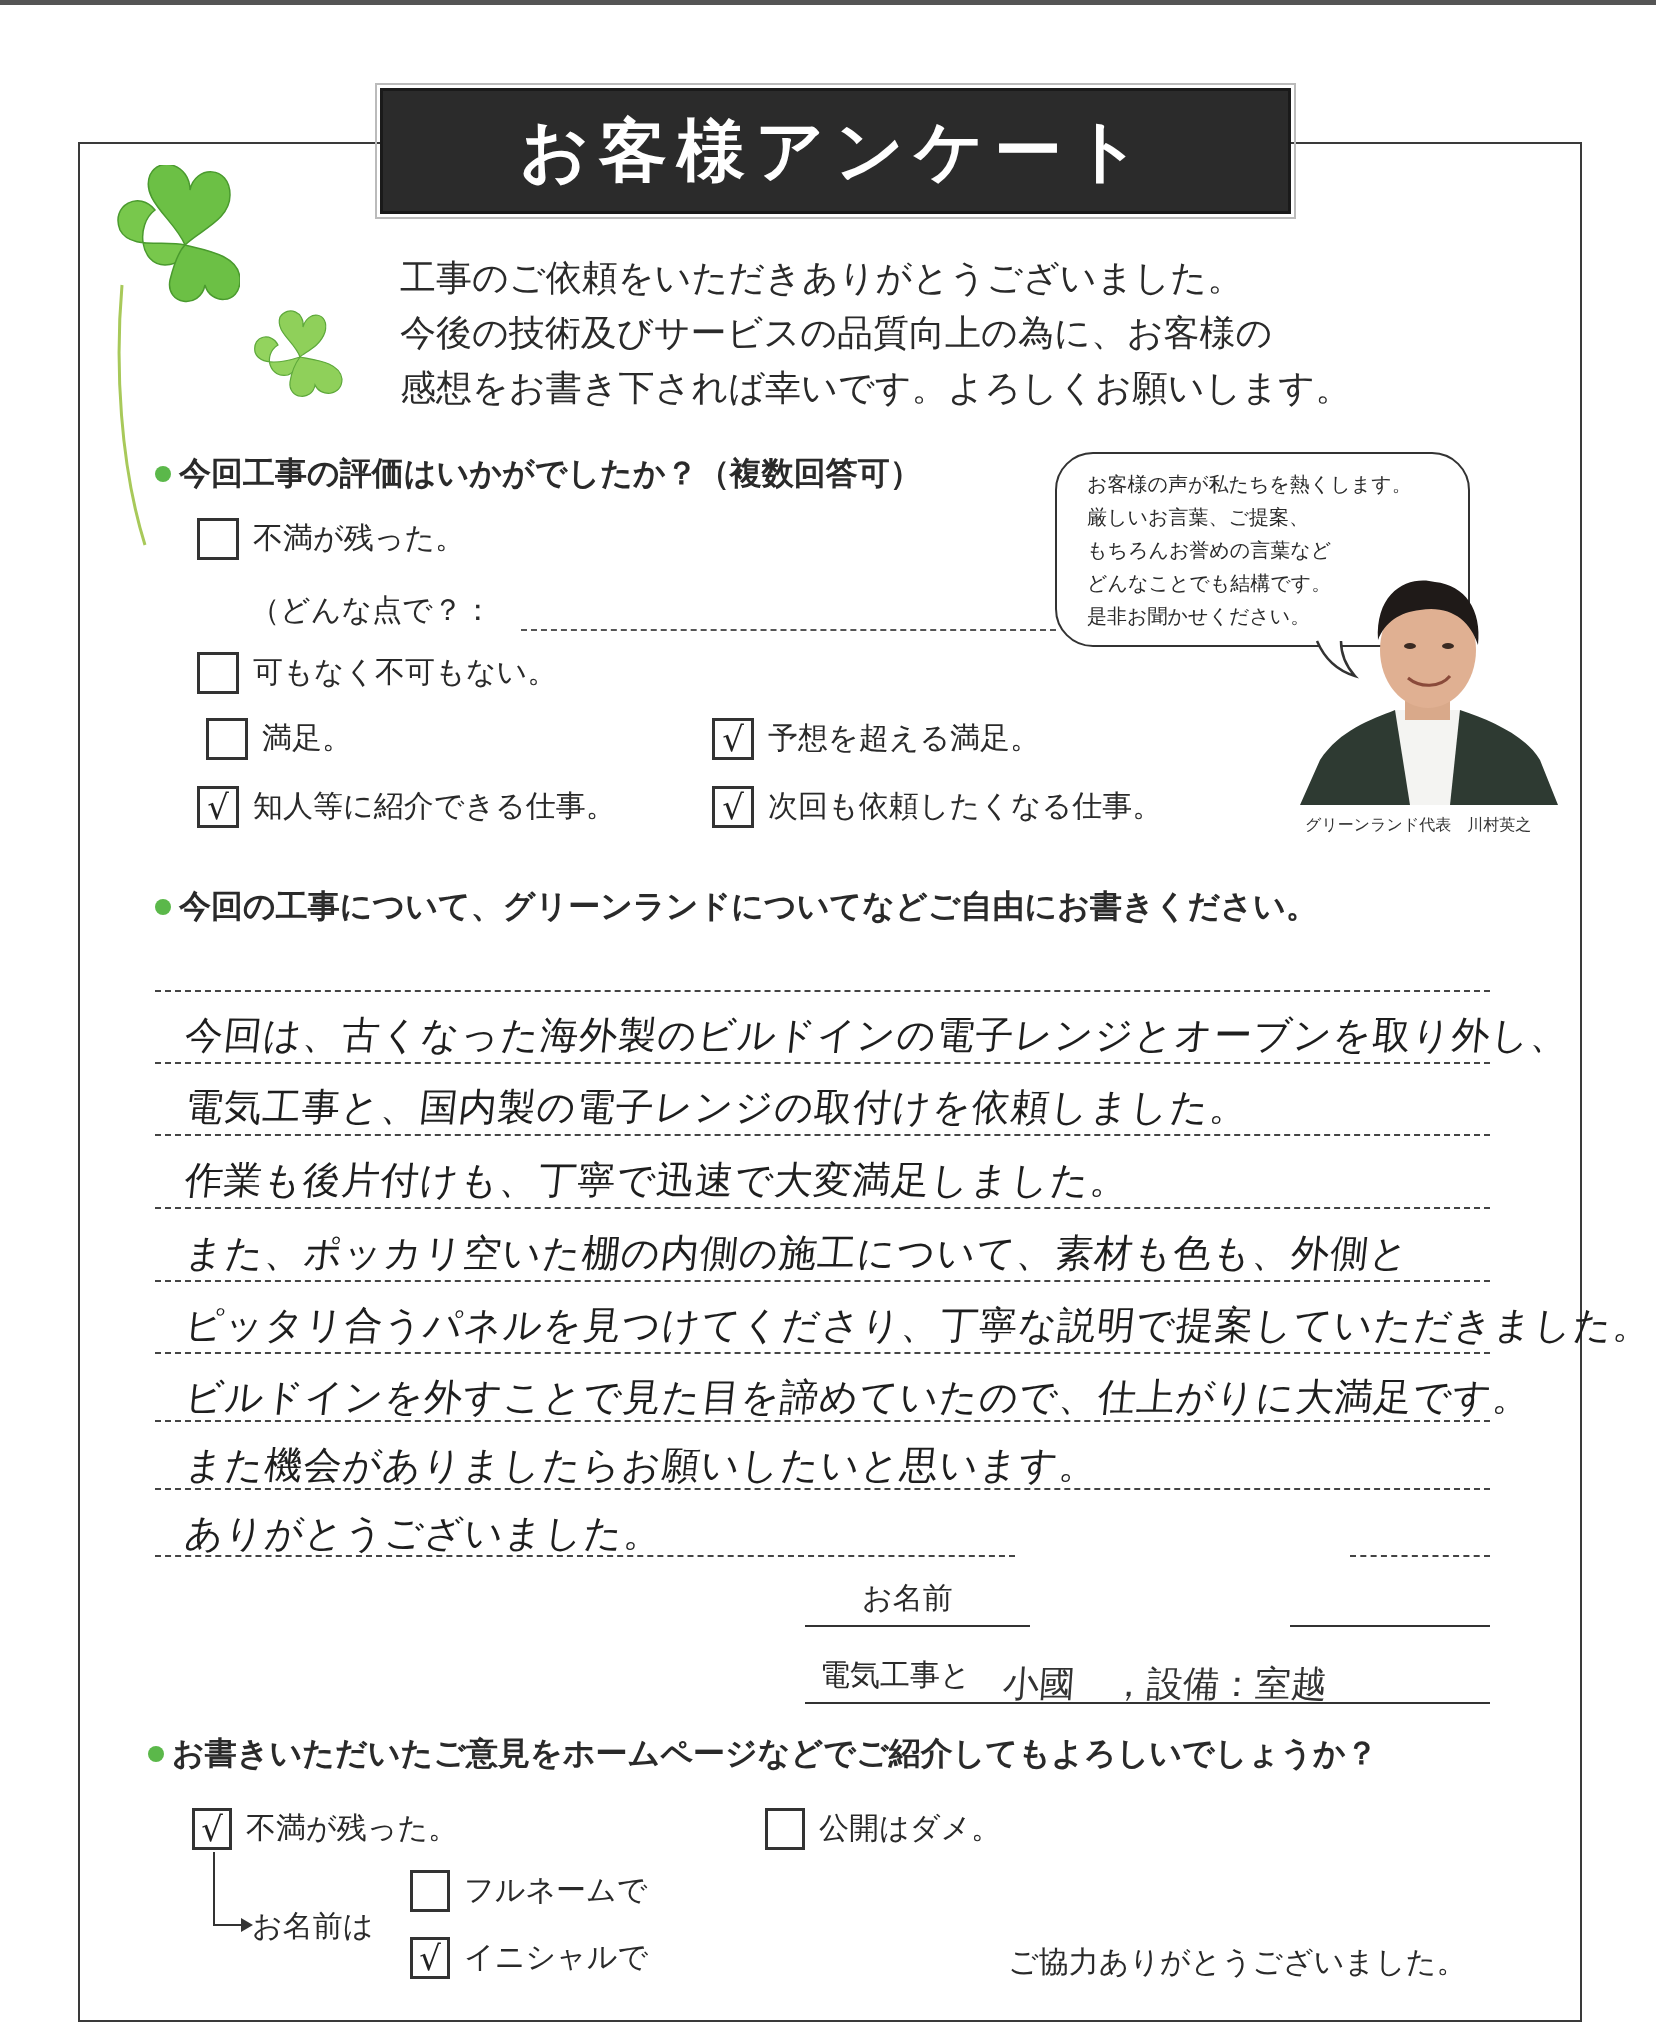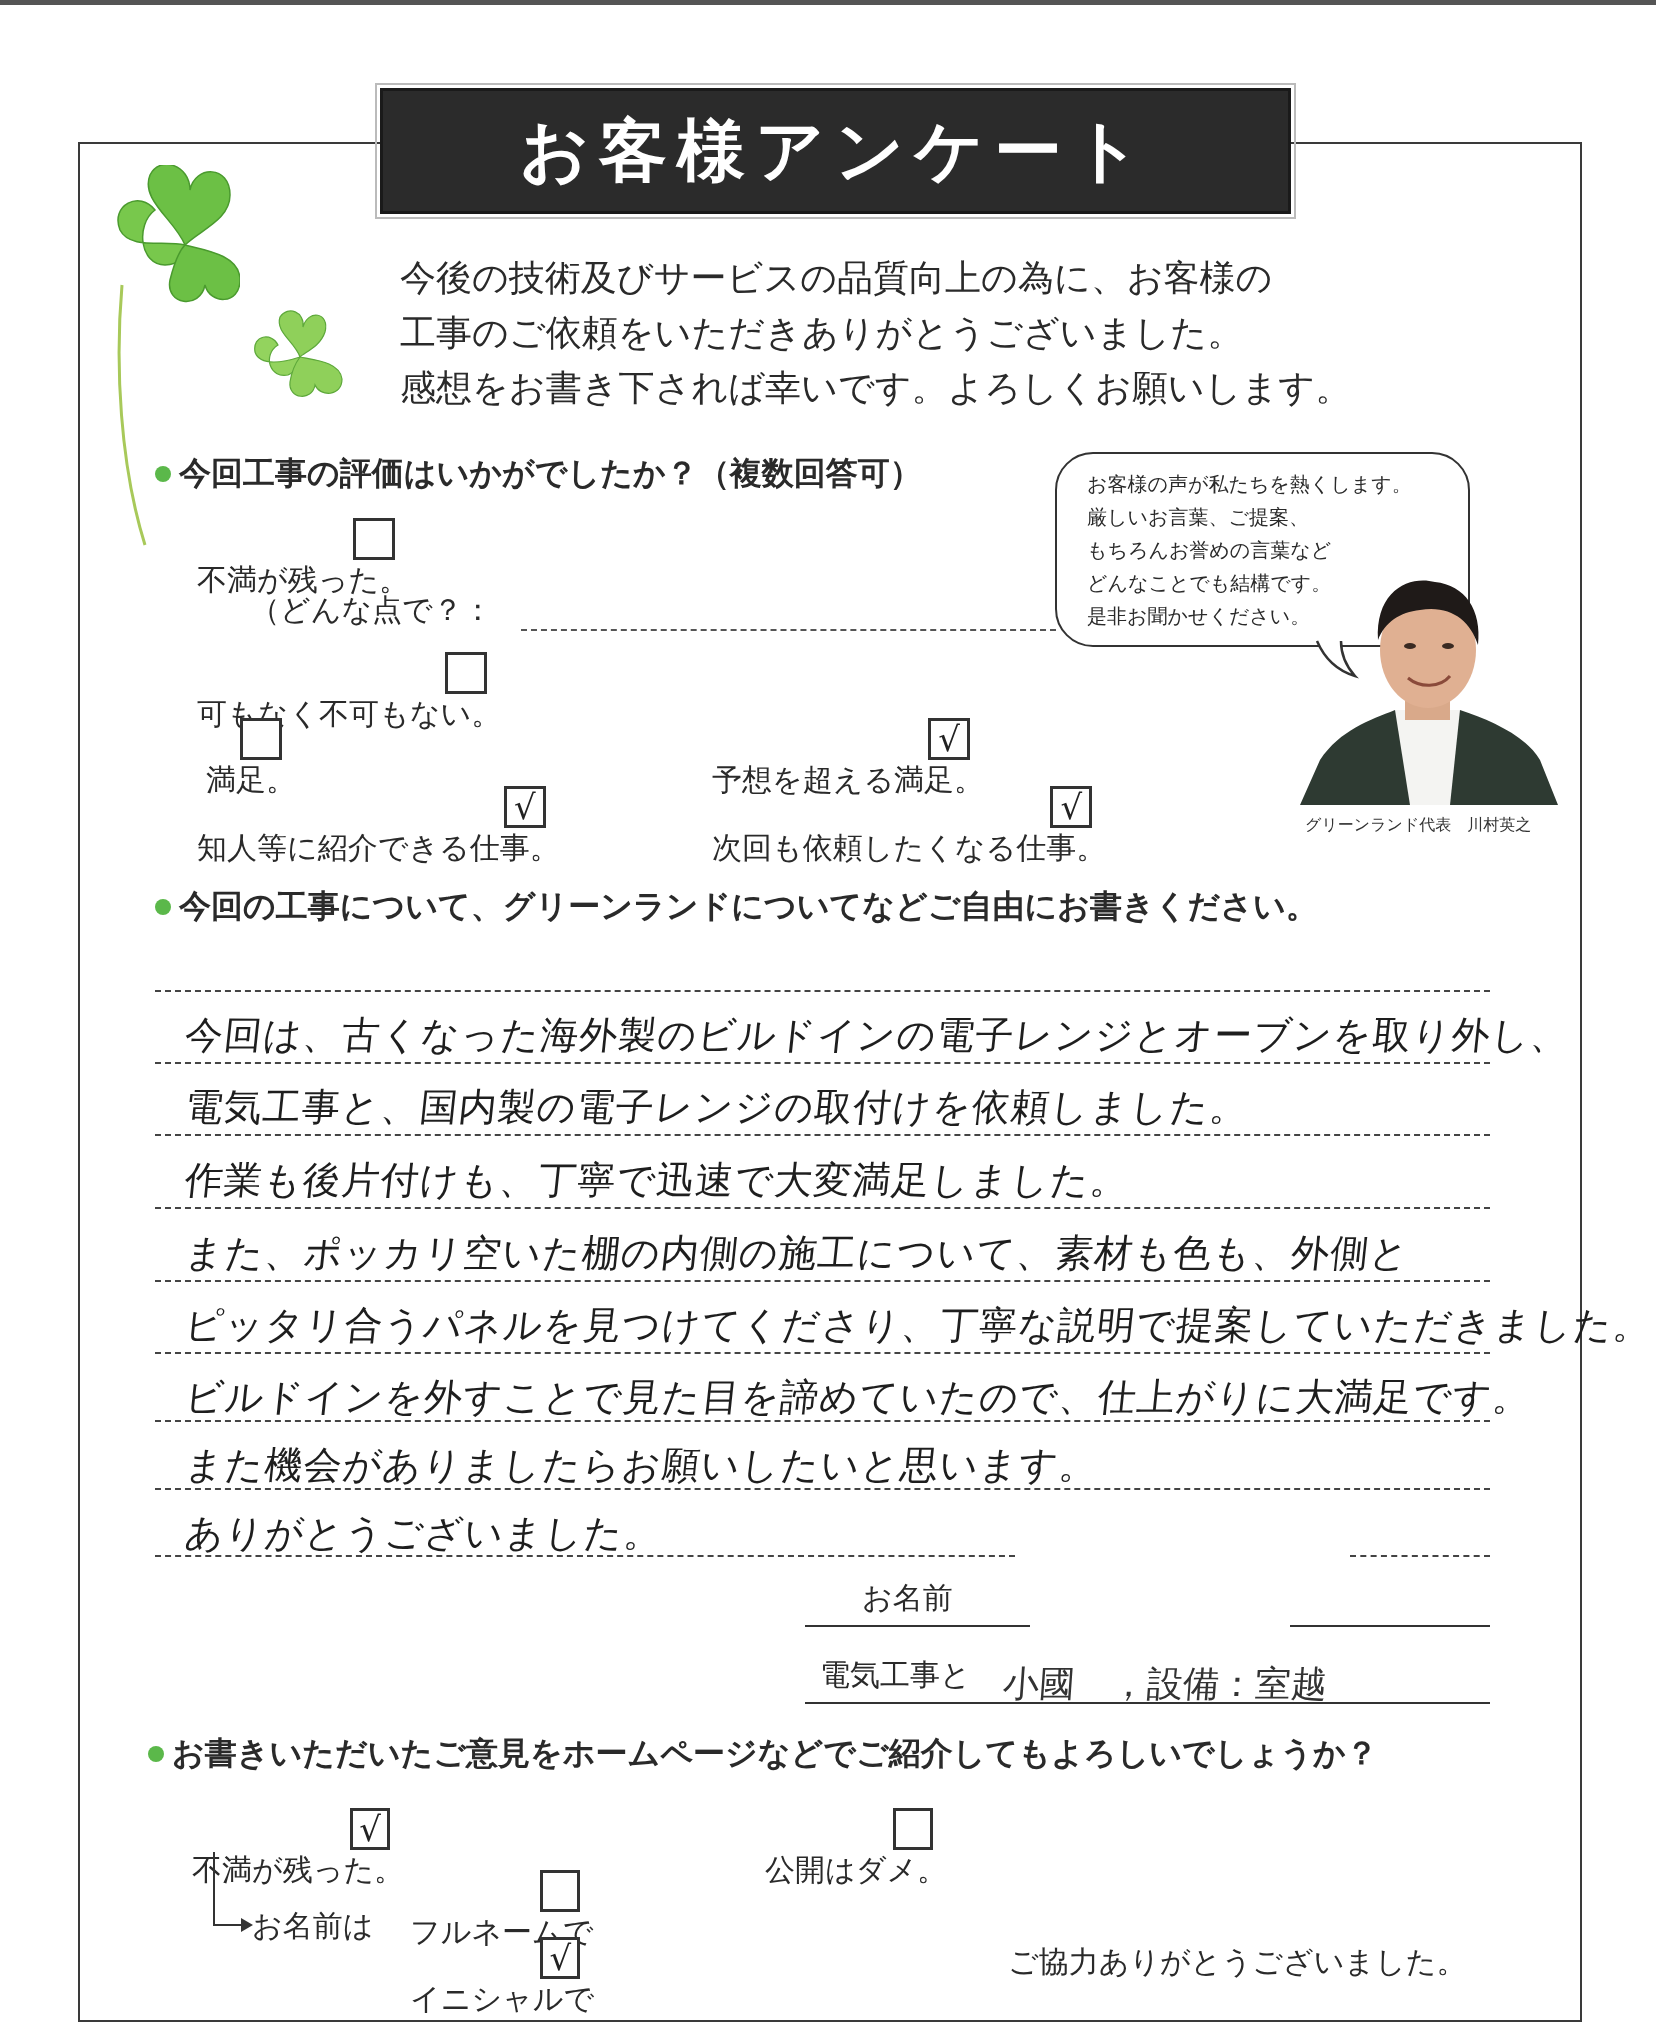--- a/index.html
+++ b/index.html
@@ -23,21 +23,21 @@
   }
   .title-text { color: #ffffff; font-size: 68px; font-weight: bold; letter-spacing: 10px; }
   .intro { position: absolute; left: 400px; top: 250px; font-size: 36px; line-height: 55px; color: #2a2a2a; }
   .intro div { white-space: nowrap; }
   .clover { position: absolute; }
   .section-head {
     position: absolute; font-size: 32px; font-weight: bold; color: #2a2a2a; white-space: nowrap;
     display: flex; align-items: center;
   }
   .dot { display: inline-block; width: 16px; height: 16px; border-radius: 50%; background: #5bb84a; margin-right: 8px; }
-  .cb-row { position: absolute; display: flex; align-items: flex-end; font-size: 30px; white-space: nowrap; flex-direction: column; }
+  .cb-row { position: absolute; display: flex; align-items: flex-start; font-size: 30px; white-space: nowrap; }
   .cb {
     width: 42px; height: 42px; border: 3px solid #333; box-sizing: border-box; margin-right: 14px;
     display: flex; align-items: center; justify-content: center; font-size: 34px; line-height: 1; color: #222; background:#fff;
   }
   .small-cb { width: 40px; height: 42px; }
   .paren-line { position: absolute; left: 250px; top: 590px; font-size: 30px; white-space: nowrap; display:flex; align-items:flex-end;gap:20px; }
   .dash-fill { display: inline-block; width: 535px; border-bottom: 2px dashed #555; height: 30px; margin: 0 10px 0 8px; }
   .bubble {
     position: absolute; left: 1055px; top: 452px; width: 415px; height: 195px;
     border: 2.5px solid #333; border-radius: 38px; background: #fff;
@@ -79,22 +79,22 @@
 </svg>
 <svg class="clover" style="left:245px; top:305px;" width="110" height="110" viewBox="0 0 110 110">
   <g transform="translate(55,52)">
     <path d="M0 0 C -5 -15, -25 -25, -20 -40 C -12 -52, 5 -45, 3 -30 C 8 -48, 30 -45, 25 -25 C 20 -10, 5 -5, 0 0 Z" fill="#8fd05a" stroke="#5da83a" stroke-width="1.2"></path>
     <path d="M0 0 C -15 5, -40 10, -45 -5 C -48 -22, -28 -25, -22 -12 C -38 -2, -30 22, -12 18 C -3 14, 0 6, 0 0 Z" fill="#93d35e" stroke="#5da83a" stroke-width="1.2"></path>
     <path d="M0 0 C 15 3, 40 5, 42 22 C 42 40, 20 40, 15 28 C 12 45, -12 42, -10 25 C -8 12, -3 4, 0 0 Z" fill="#8fd05a" stroke="#5da83a" stroke-width="1.2"></path>
   </g>
 </svg>
 
 <div class="intro">
+  <div>工事のご依頼をいただきありがとうございました。</div>
   <div>今後の技術及びサービスの品質向上の為に、お客様の</div>
-  <div>工事のご依頼をいただきありがとうございました。</div>
   <div>感想をお書き下されば幸いです。よろしくお願いします。</div>
 </div>
 
 <div class="section-head" style="left:155px; top:452px;">
   <span class="dot"></span>
   <span>今回工事の評価はいかがでしたか？（複数回答可）</span>
 </div>
 
 <div class="cb-row" style="left:197px; top:518px;">
   <div class="cb"></div>

